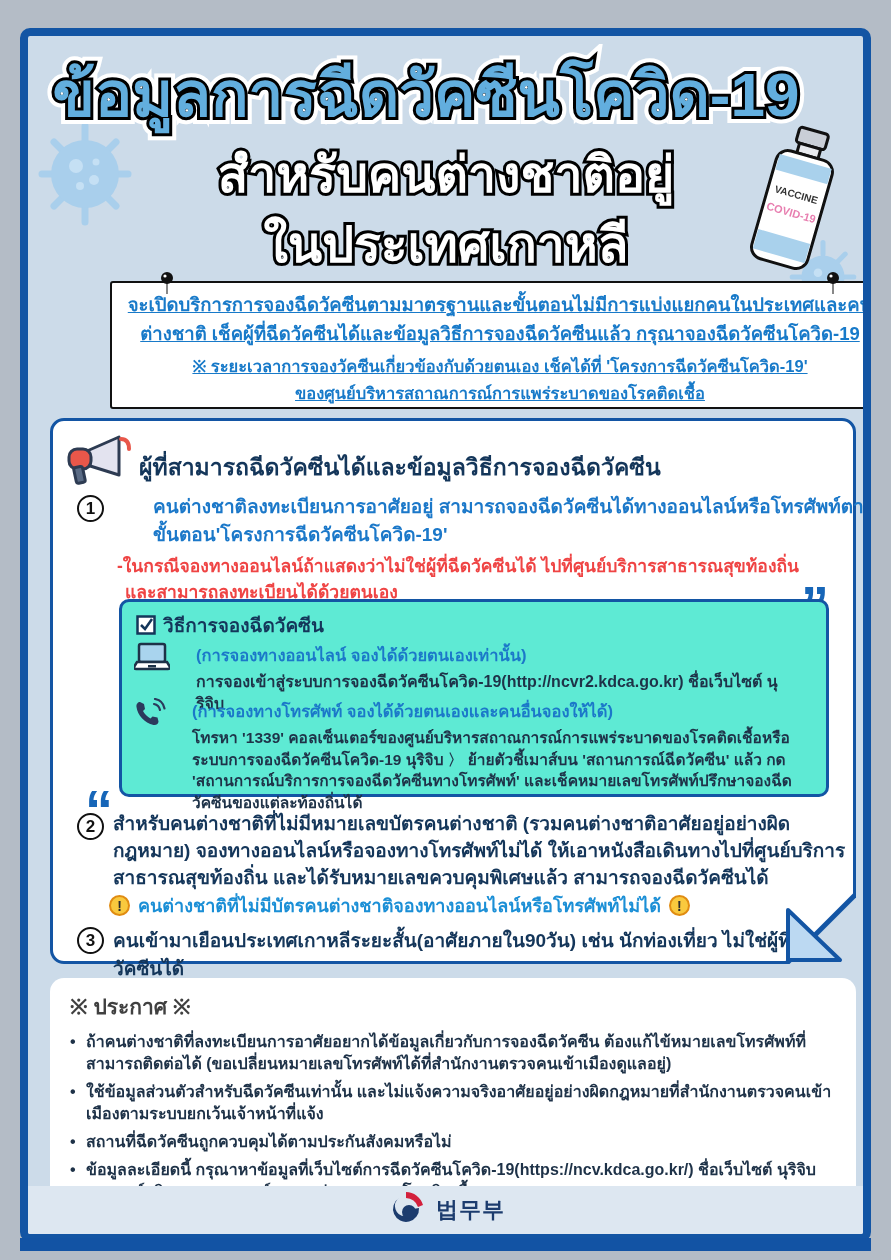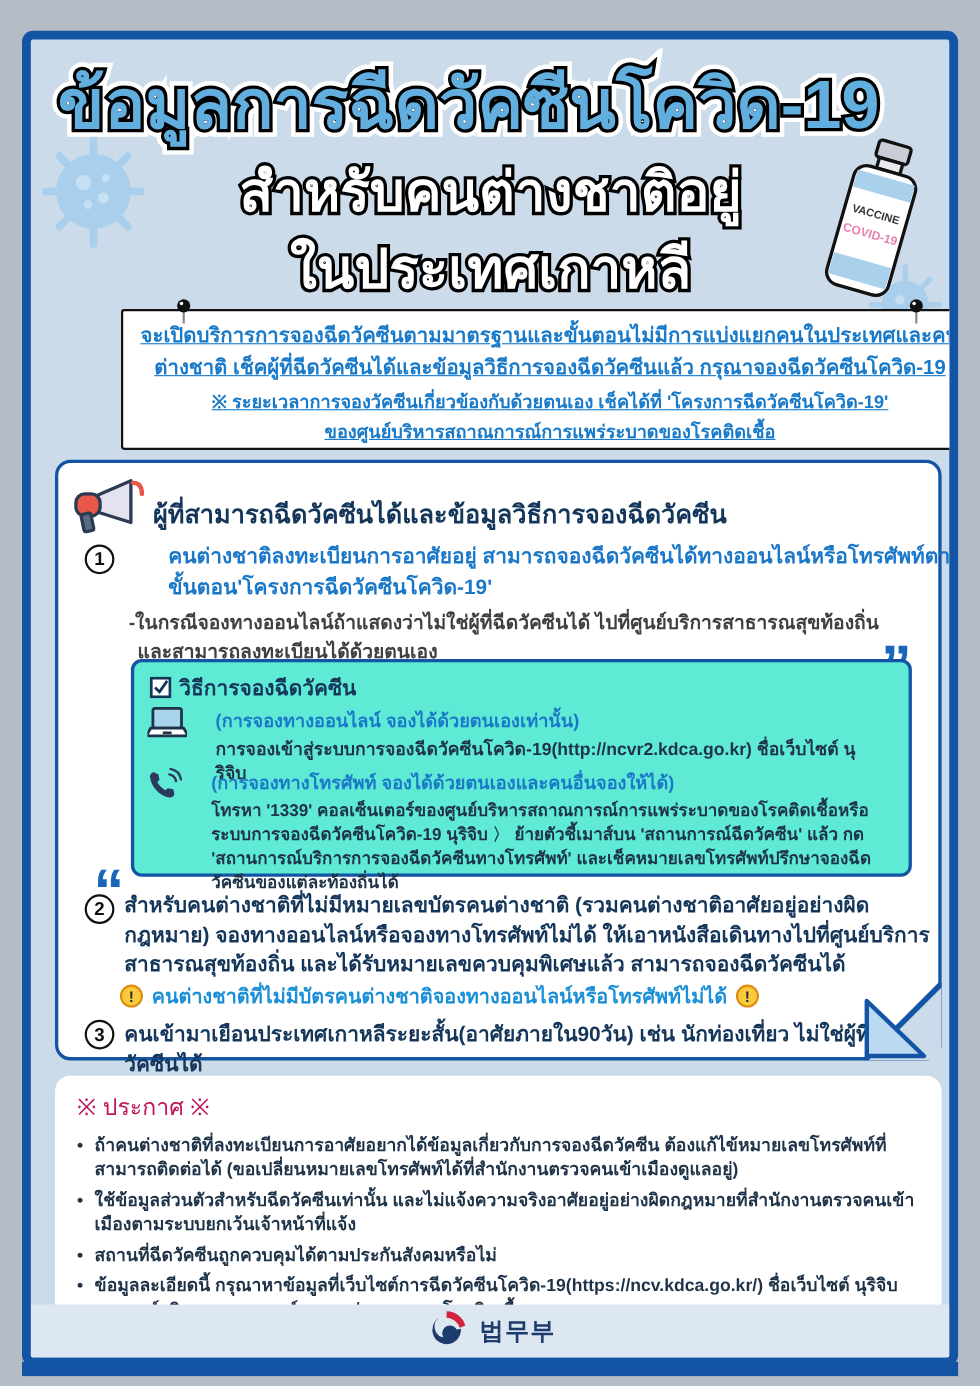--- a/index.html
+++ b/index.html
@@ -49,21 +49,21 @@
   }
   .num-circle {
     position:absolute; width:27px; height:27px; border:2px solid #111;
     border-radius:50%; color:#111; font-weight:bold; font-size:17px;
     display:flex; align-items:center; justify-content:center; background:#fff;
   }
   .item-text { position:absolute; font-size:19px; line-height:1.45; }
   .blue-text { color:#1b78c9; font-weight:bold;margin-left:40px; }
   .navy-text { color:#14365a; font-weight:bold; }
   .sub-text {
-    position:absolute; color:#404040; font-weight:bold; font-size:17.5px; line-height:1.55;
+    position:absolute; color:#ef4444; font-weight:bold; font-size:17.5px; line-height:1.55;
   }
   
   .method-box {
     position:absolute; left:66px; top:178px; width:710px; height:198px;
     background:#5eead4; border:3px solid #1355a4; border-radius:10px;
     padding:8px 14px;
   }
   .quote { position:absolute; color:#1766b8; font-size:56px; font-weight:bold; line-height:0.6; }
   .quote-tr { left:748px; top:168px; }
   .quote-bl { left:32px; top:372px; }
@@ -80,21 +80,21 @@
     color:#2b2b2b; font-weight:bold; font-size:14px; display:flex; align-items:center; justify-content:center;
     flex:0 0 auto;
   }
   .warn-icon::before { content:"!"; }
   .page-curl { position:absolute; right:-3px; bottom:-3px; }
   
   .announce-box {
     position:absolute; left:22px; top:942px; width:806px; height:228px;
     background:#ffffff; border-radius:14px; padding:12px 20px 8px;
   }
-  .announce-heading { color:#be185d; font-weight:normal; font-size:21px; margin-bottom:8px; }
+  .announce-heading { color:#404040; font-weight:bold; font-size:21px; margin-bottom:8px; }
   .announce-list { list-style:none; }
   .announce-list li {
     position:relative; padding-left:16px; color:#1e3248; font-weight:bold;
     font-size:16px; line-height:1.38; margin-bottom:6px;
   }
   .announce-list li::before { content:"•"; position:absolute; left:0; color:#1e3248; }
   
   .footer-strip {
     position:absolute; left:0px; top:1150px; width:835px; height:48px;
     background:#dde7f1; display:flex; align-items:center; justify-content:center; gap:118px;

